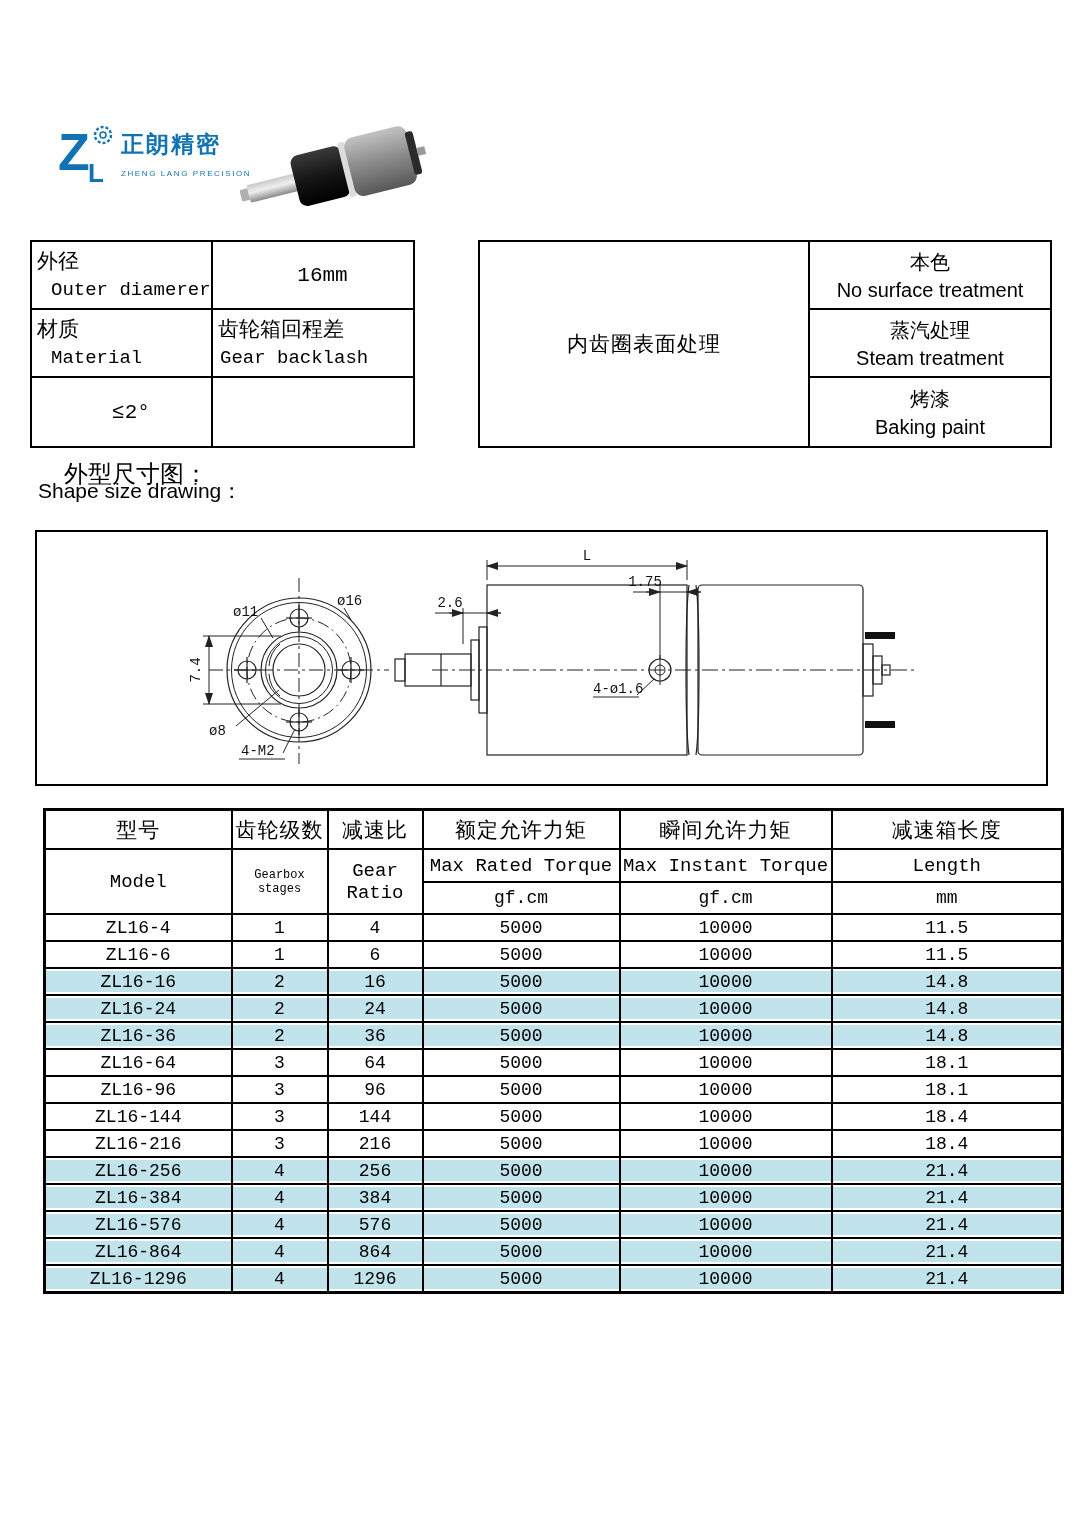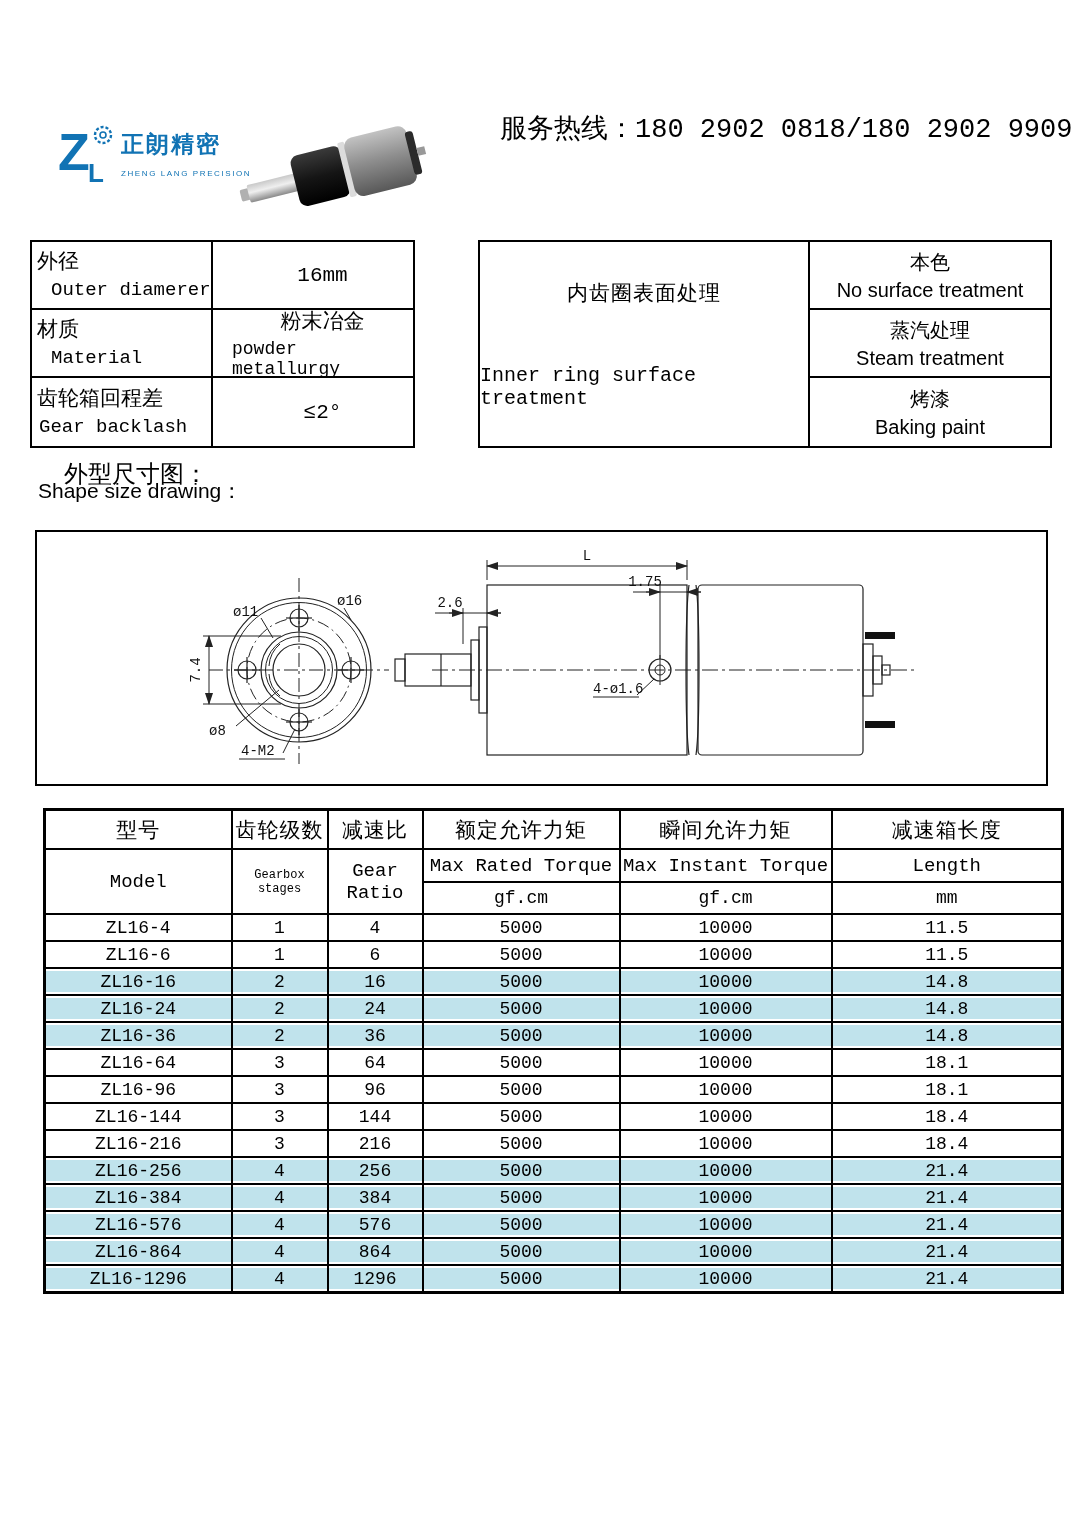--- a/index.html
+++ b/index.html
@@ -107,51 +107,45 @@
       <rect x="5" y="49" width="10" height="12" rx="2" fill="#b0b0b0"></rect>
       <rect x="13" y="46" width="50" height="18" rx="2" fill="url(#gShaft)"></rect>
       <rect x="61" y="29" width="52" height="52" rx="8" fill="url(#gBlack)"></rect>
       <rect x="111" y="27" width="7" height="56" rx="2" fill="#dcdcdc"></rect>
       <rect x="117" y="25" width="64" height="60" rx="9" fill="url(#gMotor)"></rect>
       <rect x="179" y="33" width="8" height="44" rx="3" fill="#2b2b2b"></rect>
       <rect x="187" y="51" width="8" height="8" fill="#999"></rect>
     </g>
   </svg>
 
-  <div class="abs hotline mono">服务热线：180 2902 0818/180 2902 9909</div>
 
   <div class="abs spec-left">
     <div class="spec-label">
       <div class="cn">外径</div>
       <div class="en mono">Outer diamerer</div>
     </div>
     <div class="spec-value">
       <div class="v1 mono">16mm</div>
     </div>
     <div class="spec-label">
       <div class="cn">材质</div>
       <div class="en mono">Material</div>
     </div>
-    <div class="spec-value">
-      <div class="v1">粉末冶金</div>
-      <div class="v2 mono">powder metallurgy</div>
-    </div>
     <div class="spec-label">
       <div class="cn">齿轮箱回程差</div>
       <div class="en mono no-indent">Gear backlash</div>
     </div>
     <div class="spec-value">
       <div class="v1 mono">≤2°</div>
     </div>
   </div>
 
   <div class="abs spec-right">
     <div class="merged">
       <div class="cn">内齿圈表面处理</div>
-      <div class="en mono">Inner ring surface treatment</div>
     </div>
     <div class="option-cell">
       <div class="cn">本色</div>
       <div class="en sans">No surface treatment</div>
     </div>
     <div class="option-cell">
       <div class="cn">蒸汽处理</div>
       <div class="en sans">Steam treatment</div>
     </div>
     <div class="option-cell">

